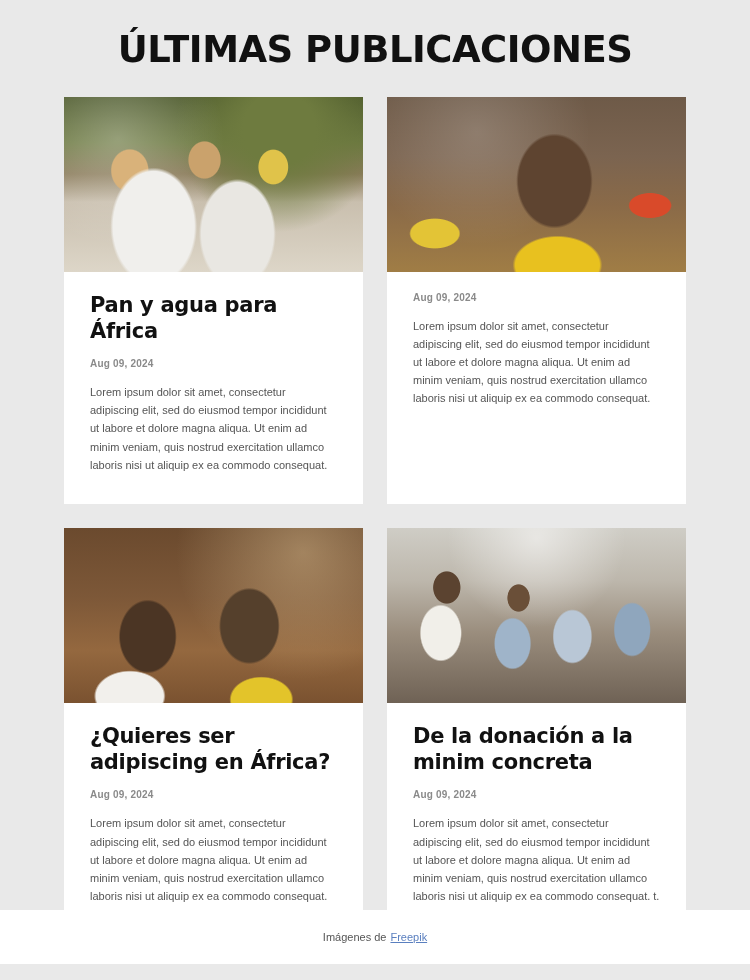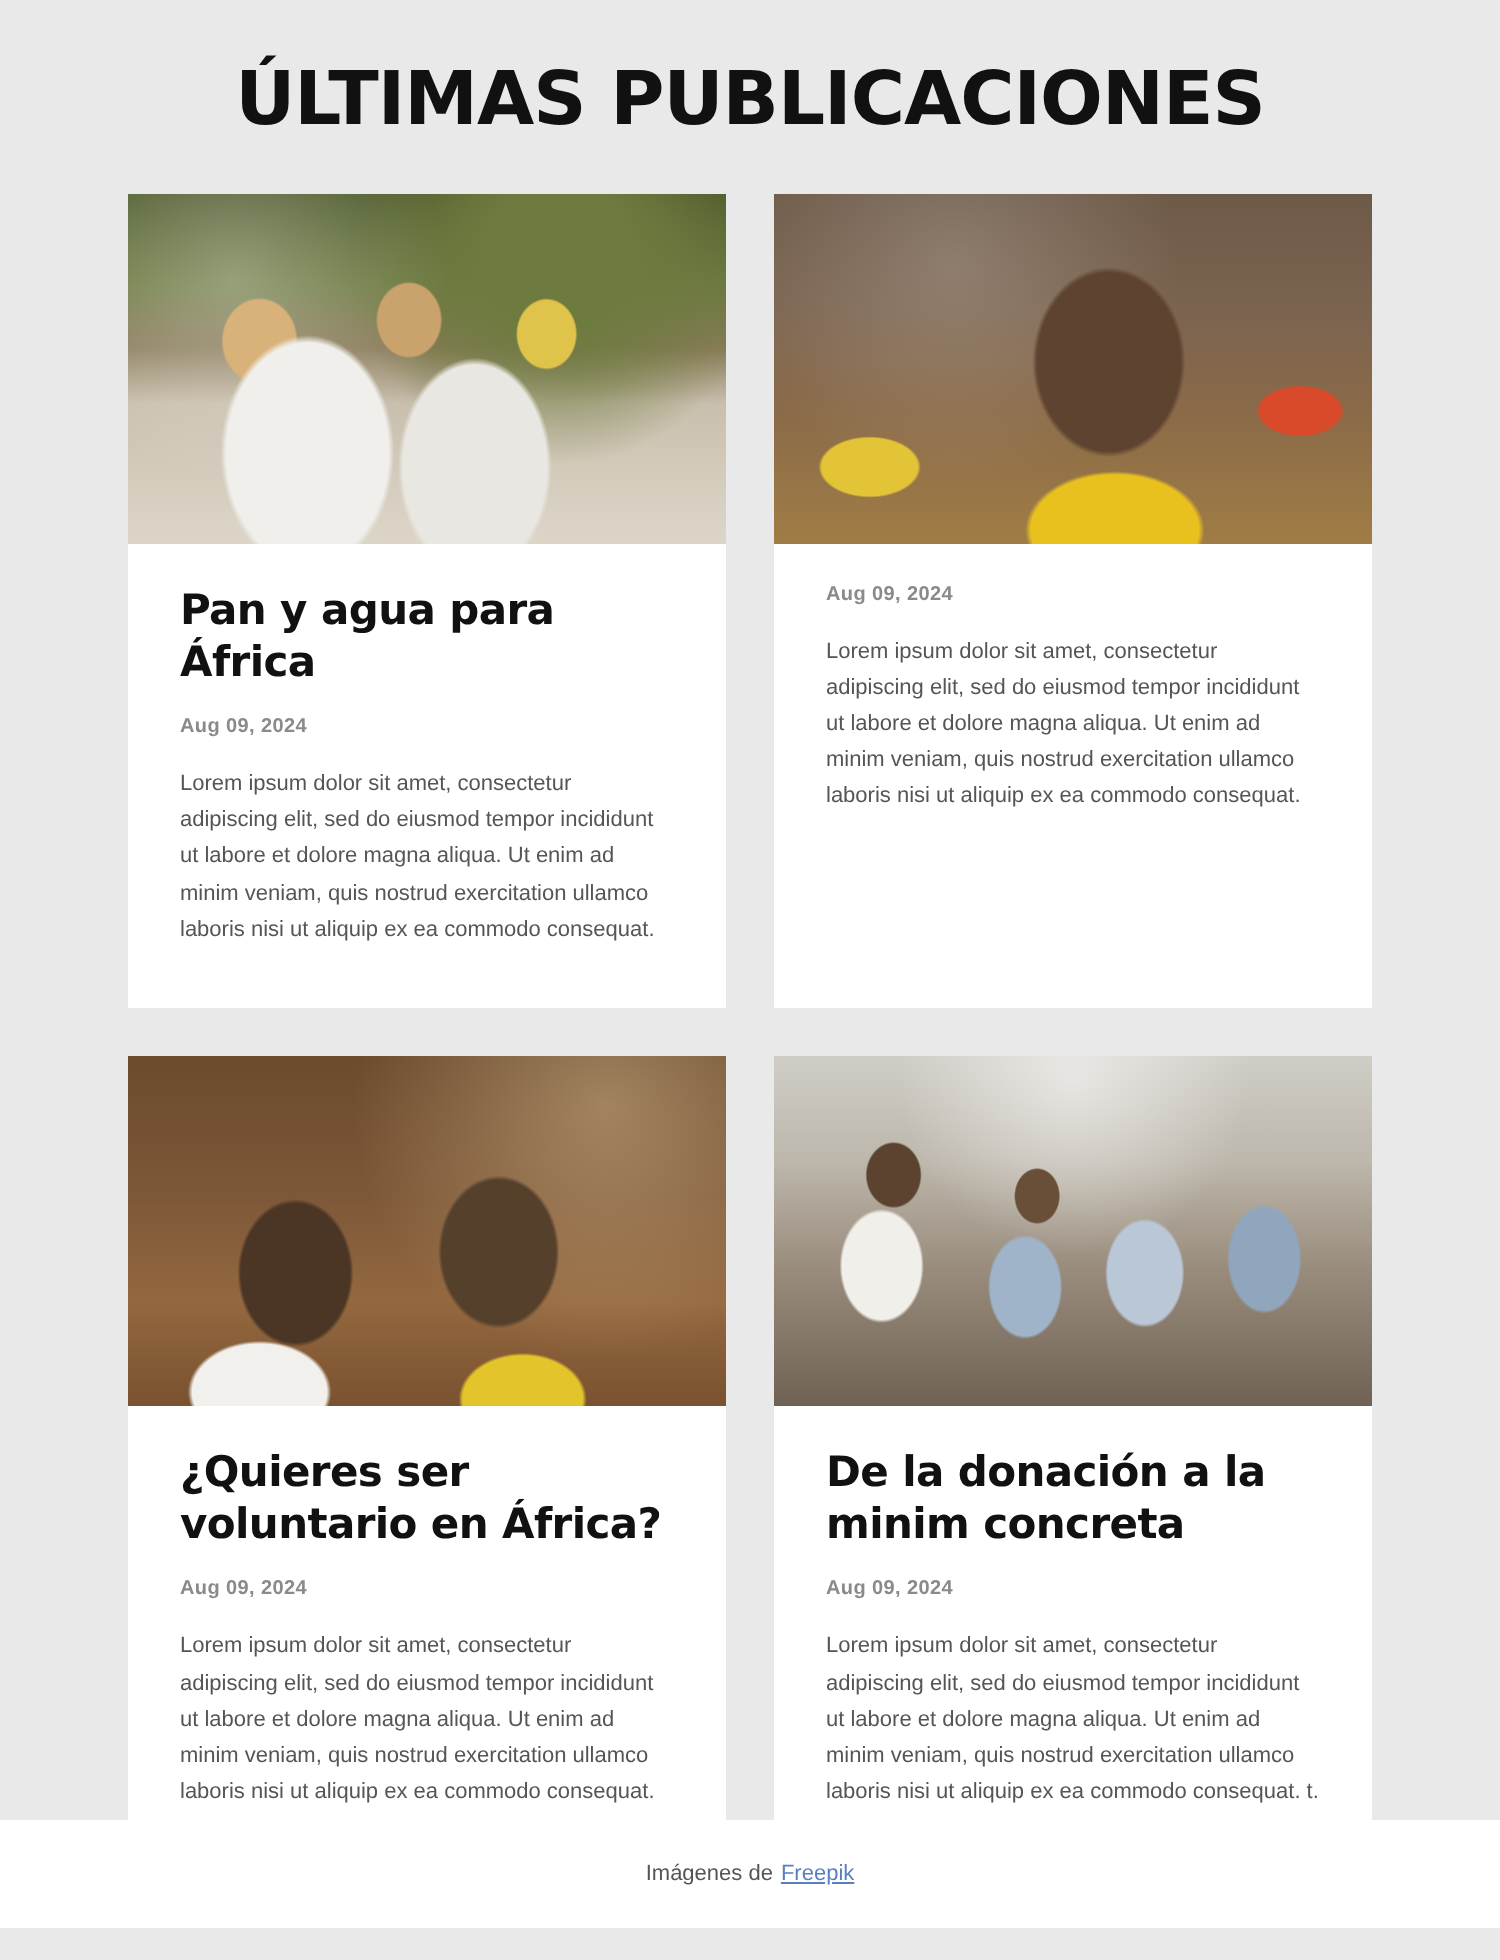--- a/index.html
+++ b/index.html
@@ -181,21 +181,21 @@
         <div class="card-date">Aug 09, 2024</div>
         <p class="card-text">Lorem ipsum dolor sit amet, consectetur adipiscing elit, sed do eiusmod tempor incididunt ut labore et dolore magna aliqua. Ut enim ad minim veniam, quis nostrud exercitation ullamco laboris nisi ut aliquip ex ea commodo consequat.</p>
       </div>
     </div>
 
     <div class="card">
       <div class="card-img">
         <div class="ph ph-3"></div>
       </div>
       <div class="card-body">
-        <h2 class="card-title">¿Quieres ser voluntario en África?</h2>
+        <h2 class="card-title">¿Quieres ser adipiscing en África?</h2>
         <div class="card-date">Aug 09, 2024</div>
         <p class="card-text">Lorem ipsum dolor sit amet, consectetur adipiscing elit, sed do eiusmod tempor incididunt ut labore et dolore magna aliqua. Ut enim ad minim veniam, quis nostrud exercitation ullamco laboris nisi ut aliquip ex ea commodo consequat.</p>
       </div>
     </div>
 
     <div class="card">
       <div class="card-img">
         <div class="ph ph-4"></div>
       </div>
       <div class="card-body">

